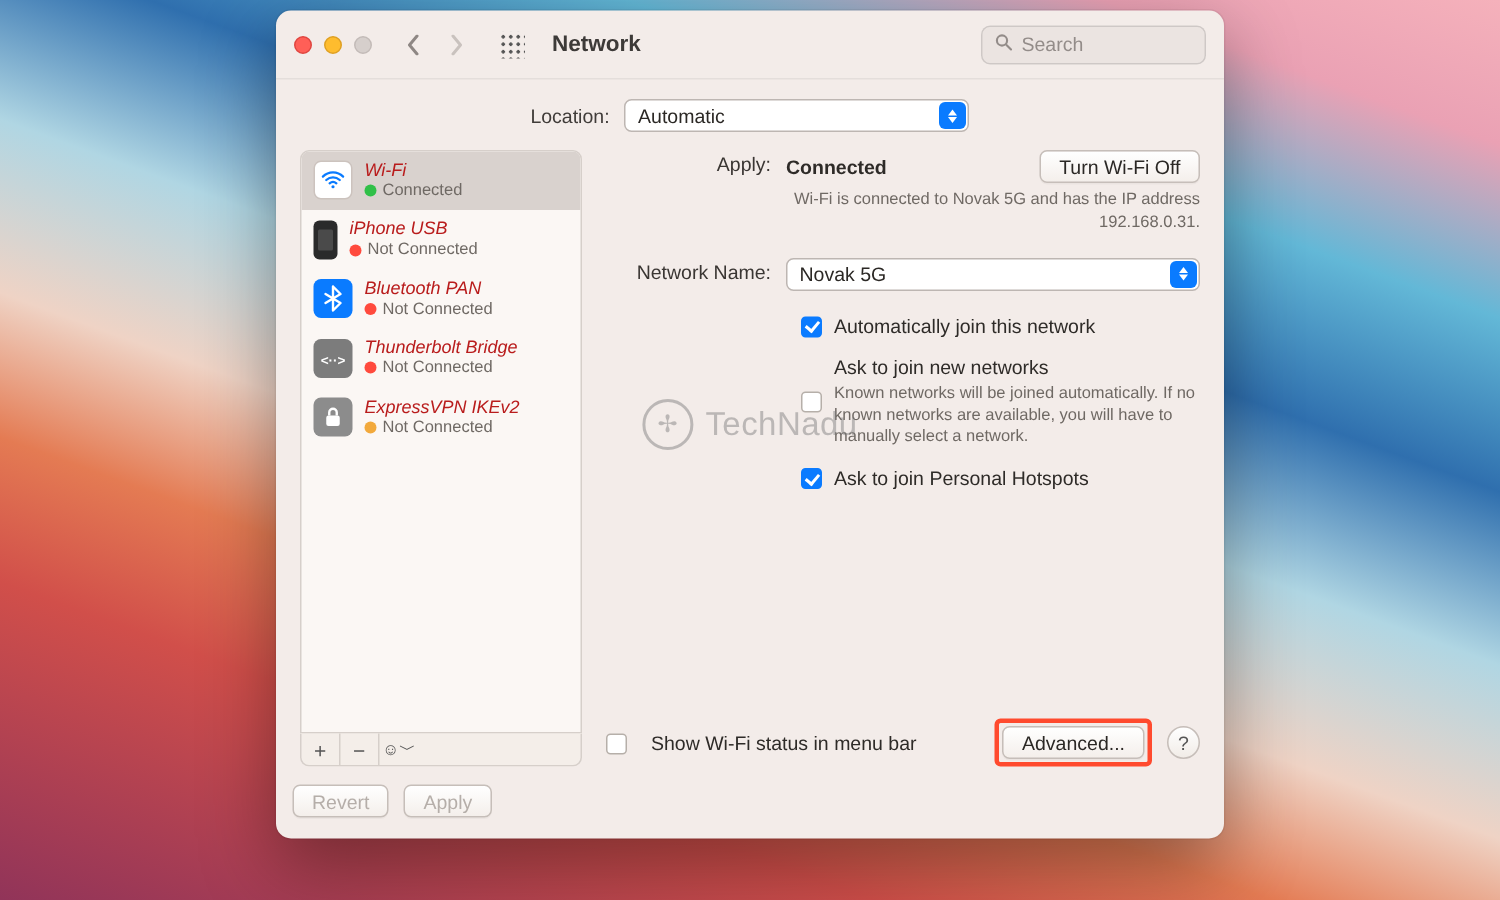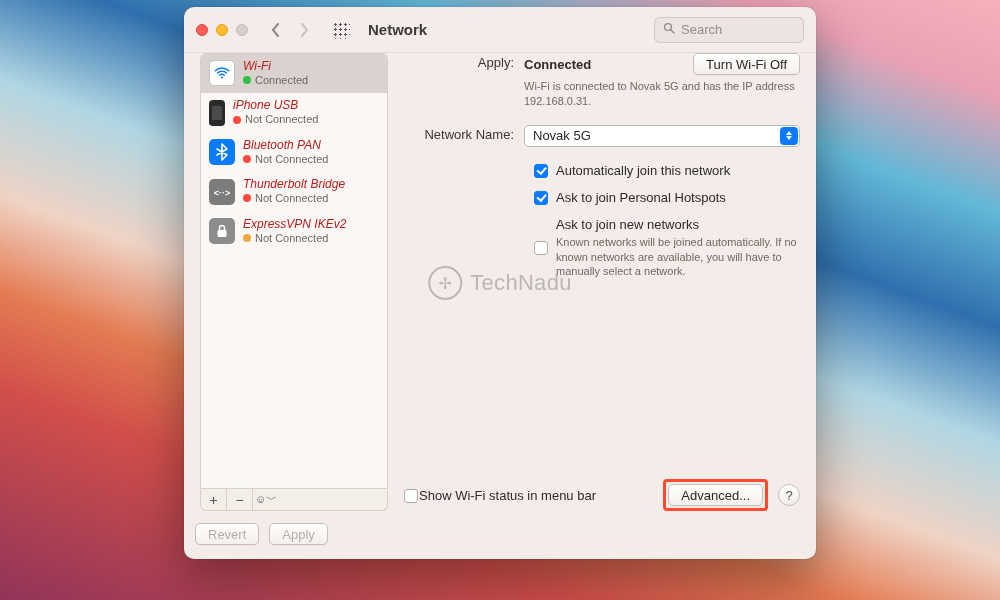--- a/index.html
+++ b/index.html
@@ -121,39 +121,39 @@
   .row .key { width:120px; text-align:right; padding-right:10px; padding-top:2px; color:#3a3633;}
   .row .val { flex:1; }
   .btn {
     display:inline-flex; align-items:center; justify-content:center;
     height:22px; padding:0 12px; font-size:13px; color:#2b2825;
     background:linear-gradient(#fff,#f4efeb); border:1px solid #c6beb9; border-radius:5px;
     box-shadow:0 1px 0 rgba(0,0,0,.03);
   }
   .status-line { display:flex; align-items:center; gap:12px;}
   .status-line .strong{ font-weight:600; }
-  .subtext { font-size:11px; color:#6f6964; margin-top:4px; max-width:280px; line-height:1.35;}
+  .subtext { font-size:11px; color:#6f6964; margin-top:4px; max-width:280px; line-height:1.35;text-align:right;}
   .chk-row { display:flex; align-items:center; gap:8px; margin:6px 0 6px 130px; }
   .chk {
     width:14px; height:14px; border:1px solid #b6afa9; border-radius:3px; background:#fff;
     display:flex; align-items:center; justify-content:center; flex:none; margin-top:1px;
   }
   .chk.checked { background:#0a7bff; border-color:#0a7bff; }
   .chk.checked::after{
     content:""; width:4px; height:7px; border:2px solid #fff; border-top:none; border-left:none;
     transform:rotate(40deg) translateY(-1px);
   }
   .chk-label { font-size:13px; }
   .chk-sub   { font-size:11px; color:#6f6964; margin-top:3px; max-width:280px; line-height:1.35;}
 
   .detail-footer {
     margin-top:auto; display:flex; align-items:center; gap:10px;
     padding-top:8px;
   }
-  .detail-footer .left { display:flex; align-items:center; gap:1px; flex:1;}
+  .detail-footer .left { display:flex; align-items:center; gap:16px; flex:1;}
   .highlight-box { border:3px solid #ff4a2e; border-radius:4px; padding:2px;}
   .help-btn {
     width:22px;height:22px;border-radius:50%;border:1px solid #c6beb9;
     background:linear-gradient(#fff,#f1ece7); font-size:13px; color:#555;
     display:flex;align-items:center;justify-content:center;
   }
 
   .window-footer{
     display:flex; justify-content:flex-start; gap:10px;
     padding: 0 11px 14px; margin-top:-2px;
@@ -214,20 +214,27 @@
       <span class="mag">
         <svg width="12" height="12" viewBox="0 0 12 12">
             <circle cx="5" cy="5" r="3.4" fill="none" stroke="#938c89" stroke-width="1.4"></circle>
             <line x1="8" y1="8" x2="11" y2="11" stroke="#938c89" stroke-width="1.4" stroke-linecap="round"></line>
           </svg>
       </span>
       <span>Search</span>
     </div>
   </div>
 
+  <div class="location-row">
+    <span class="label">Location:</span>
+    <div class="select">
+      <span>Automatic</span>
+      <span class="caps"></span>
+    </div>
+  </div>
 
   <div class="main">
 
     <div class="sidebar-wrap">
       <div class="sidebar">
         <div class="service selected">
           <div class="svc-icon ic-wifi">
             <svg viewBox="0 0 24 24">
                 <path d="M3 9 C8 4 16 4 21 9" fill="none" stroke="#0a7bff" stroke-width="2" stroke-linecap="round"></path>
                 <path d="M6 12 C9.5 8.8 14.5 8.8 18 12" fill="none" stroke="#0a7bff" stroke-width="2" stroke-linecap="round"></path>
@@ -332,34 +339,34 @@
       </div>
 
       <div class="chk-row">
         <div class="chk checked"></div>
         <div>
           <div class="chk-label">Automatically join this network</div>
         </div>
       </div>
 
       <div class="chk-row">
-        <div class="chk checked"></div>
-        <div>
-          <div class="chk-label">Ask to join Personal Hotspots</div>
-        </div>
-      </div>
-
-      <div class="chk-row">
         <div class="chk"></div>
         <div>
           <div class="chk-label">Ask to join new networks</div>
           <div class="chk-sub">Known networks will be joined automatically. If no known networks are available, you will have to manually select a network.</div>
         </div>
       </div>
 
+      <div class="chk-row">
+        <div class="chk checked"></div>
+        <div>
+          <div class="chk-label">Ask to join Personal Hotspots</div>
+        </div>
+      </div>
+
       <div class="detail-footer">
         <div class="left">
           <div class="chk"></div>
           <span>Show Wi-Fi status in menu bar</span>
         </div>
         <span class="highlight-box">
           <span class="btn">Advanced...</span>
         </span>
         <span class="help-btn">?</span>
       </div>

